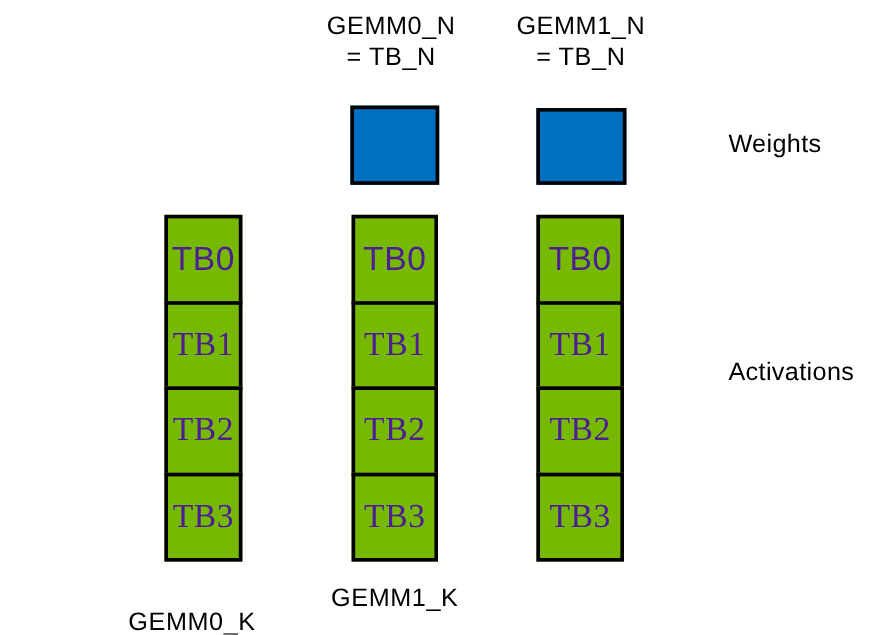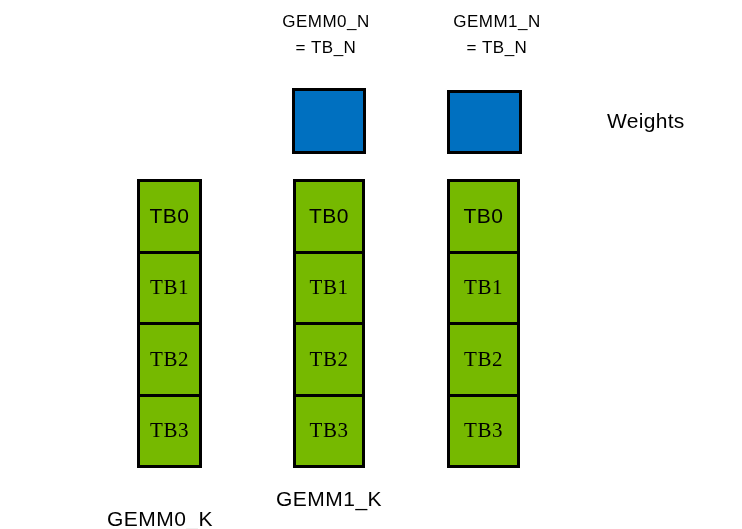--- a/index.html
+++ b/index.html
@@ -12,27 +12,27 @@
     font-family: "Liberation Sans", sans-serif;
     color: #000000;
     overflow: hidden;
   }
   
   .col-header {
     position: absolute;
     top: 9px;
     width: 160px;
     text-align: center;
-    font-size: 17px;
+    font-size: 21px;
     line-height: 26px;
     white-space: pre-line;
     letter-spacing: 0.5px;
   }
   #hdr-gemm0 { left: 246px; }
-  #hdr-gemm1 { left: 417px; text-align: center; }
+  #hdr-gemm1 { left: 404px; text-align: center; }
 
   
   .weights-sq {
     position: absolute;
     background: #0070c0;
     border: 3px solid #000000;
   }
   #wsq-0 { left: 292px; top: 88px; width: 74px; height: 66px; }
   #wsq-1 { left: 447px; top: 90px; width: 75px; height: 64px; }
 
@@ -55,22 +55,22 @@
     display: flex;
     flex-direction: column;
   }
   #col-0 { left: 137px; width: 65px; }
   #col-1 { left: 293px; width: 72px; }
   #col-2 { left: 447px; width: 73px; }
   .tb-block {
     height: 74.5px;
     border: 3px solid #000000;
     background: #76b900;
-    color: #000000;
-    font-size: 21px;
+    color: #4c1d95;
+    font-size: 28px;
     display: flex;
     align-items: center;
     justify-content: center;
     letter-spacing: 0.5px;
   }
   .tb-block + .tb-block { margin-top: -3px; font-family: Liberation Serif, serif; }
 
   
   .bottom-label {
     position: absolute;
@@ -90,20 +90,21 @@
 
   <div class="col-header" id="hdr-gemm0">GEMM0_N
 = TB_N</div>
   <div class="col-header" id="hdr-gemm1">GEMM1_N
 = TB_N</div>
 
   <div class="weights-sq" id="wsq-0"></div>
   <div class="weights-sq" id="wsq-1"></div>
 
   <div class="side-label" id="lbl-weights">Weights</div>
+  <div class="side-label" id="lbl-activations">Activations</div>
 
 
   <div class="act-col" id="col-0">
     <div class="tb-block">TB0</div>
     <div class="tb-block">TB1</div>
     <div class="tb-block">TB2</div>
     <div class="tb-block">TB3</div>
   </div>
 
   <div class="act-col" id="col-1">

